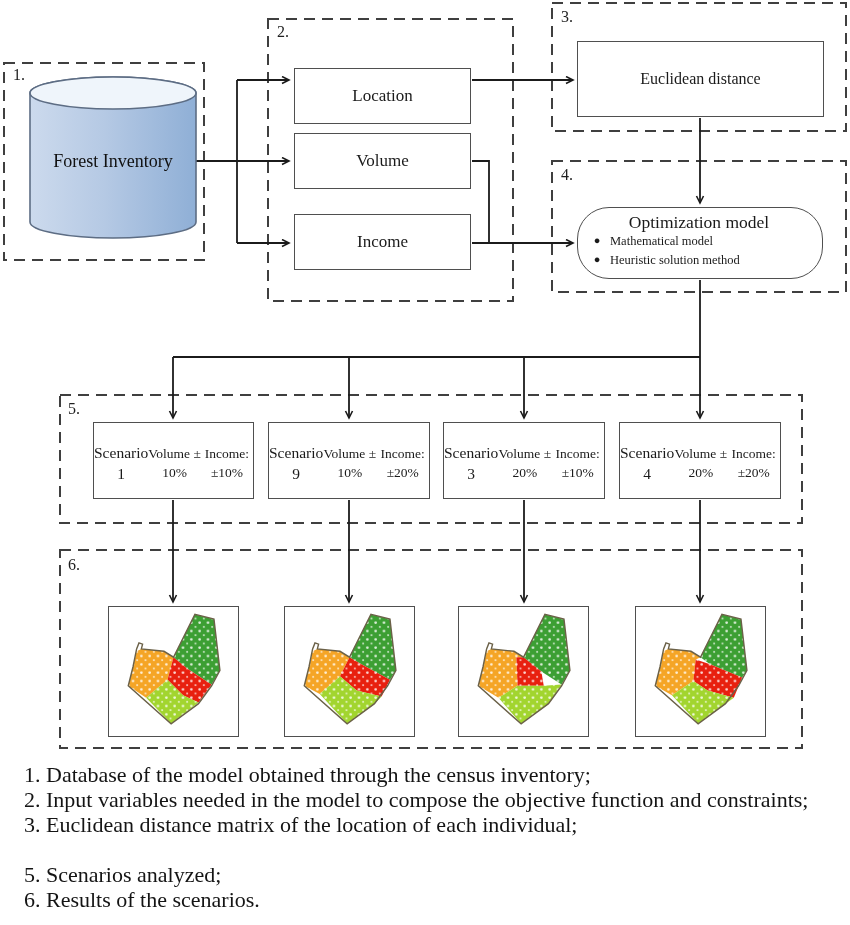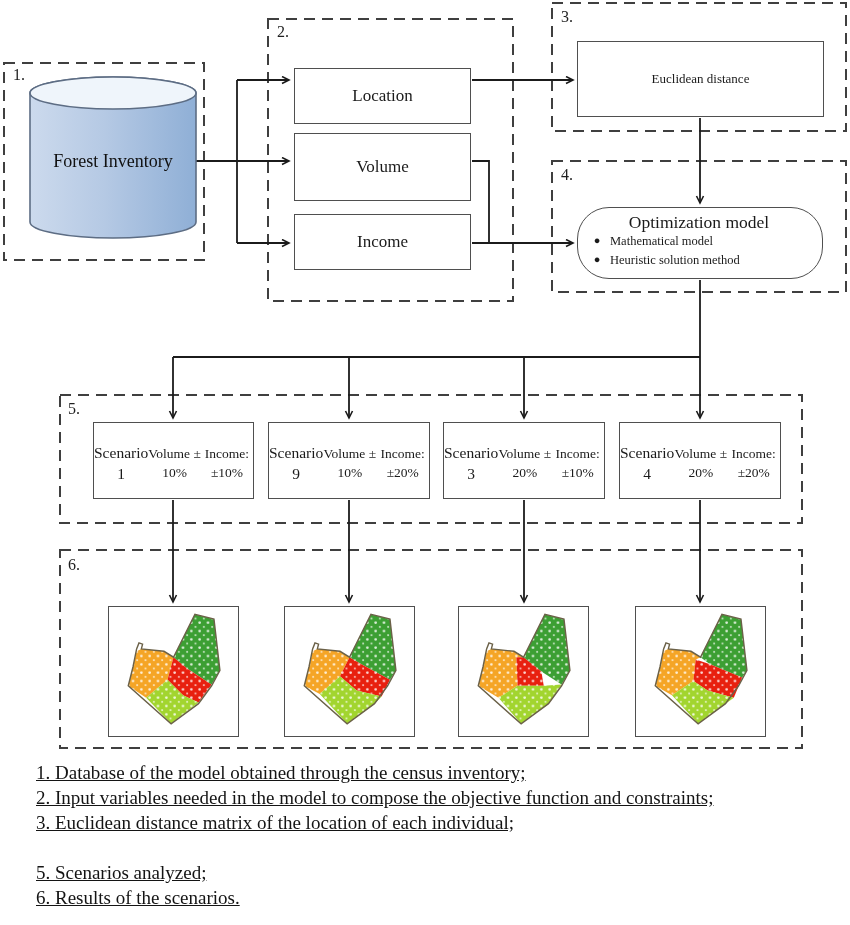--- a/index.html
+++ b/index.html
@@ -8,33 +8,33 @@
     font-family:"Liberation Serif","DejaVu Serif",serif;color:#1a1a1a;overflow:hidden;
   }
   #connectors{position:absolute;left:0;top:0;z-index:1;pointer-events:none;}
   .group-label{position:absolute;z-index:3;font-size:16px;color:#1f1f1f;}
   .solid-box{
     position:absolute;z-index:2;background:#ffffff;border:1.5px solid #4f4f4f;
     display:flex;align-items:center;justify-content:center;text-align:center;
     box-sizing:border-box;
   }
   .input-box{font-size:17px;}
-  .euclid-box{font-size:13px;}
+  .euclid-box{font-size:16px;}
   .opt-box{flex-direction:column;align-items:stretch;justify-content:flex-start;padding:4px 8px 4px 6px;border-radius:32px;}
   .opt-title{text-align:center;font-size:17.5px;line-height:1.15;}
   .opt-bullet{display:flex;font-size:12.5px;line-height:1.5;text-align:left;}
   .opt-bullet .dot{width:26px;text-align:center;font-size:11px;}
   .scenario-box{flex-direction:row;justify-content:flex-start;padding-top:7px;}
   .scenario-title{font-size:15.5px;line-height:1.35;}
   .scenario-line{font-size:13.5px;line-height:1.4;}
   .map-box{padding:5px;}
   .map-box svg{width:100%;height:100%;}
   #cylinder{position:absolute;left:28px;top:76px;z-index:2;}
   #cylinder text{font-family:"Liberation Serif","DejaVu Serif",serif;font-size:18px;fill:#111111;}
-  .legend-line{position:absolute;left:36px;z-index:2;font-size:19px;white-space:nowrap;color:#141414;text-decoration:underline;}
+  .legend-line{position:absolute;left:24px;z-index:2;font-size:22px;white-space:nowrap;color:#141414;}
 </style>
 </head>
 <body>
 
 <div id="canvas">
 
   <svg id="connectors" width="850" height="925" viewBox="0 0 850 925">
     <defs>
       <marker id="arrow" markerUnits="userSpaceOnUse" markerWidth="12" markerHeight="12" refX="8" refY="4.5" orient="auto">
         <path d="M1,1 L8,4.5 L1,8" fill="none" stroke="#1b1b1b" stroke-width="1.6"></path>
@@ -95,21 +95,21 @@
       </linearGradient>
     </defs>
     <path d="M2,17 A83,16 0 0 1 168,17 L168,146 A83,16 0 0 1 2,146 Z" fill="url(#cylGrad)" stroke="#5d6d84" stroke-width="1.6"></path>
     <ellipse cx="85" cy="17" rx="83" ry="16" stroke="#5d6d84" stroke-width="1.6" fill="#eff5fb"></ellipse>
     <text x="85" y="91" text-anchor="middle">Forest Inventory</text>
   </svg>
 
   <div class="solid-box input-box" style="left:294px;top:68px;width:177px;height:56px;">
     <span>Location</span>
   </div>
-  <div class="solid-box input-box" style="left:294px;top:133px;width:177px;height:68px;">
+  <div class="solid-box input-box" style="left:294px;top:133px;width:177px;height:56px;">
     <span>Volume</span>
   </div>
   <div class="solid-box input-box" style="left:294px;top:214px;width:177px;height:56px;">
     <span>Income</span>
   </div>
 
   <div class="solid-box euclid-box" style="left:577px;top:41px;width:247px;height:76px;">
     <span>Euclidean distance</span>
   </div>
 

